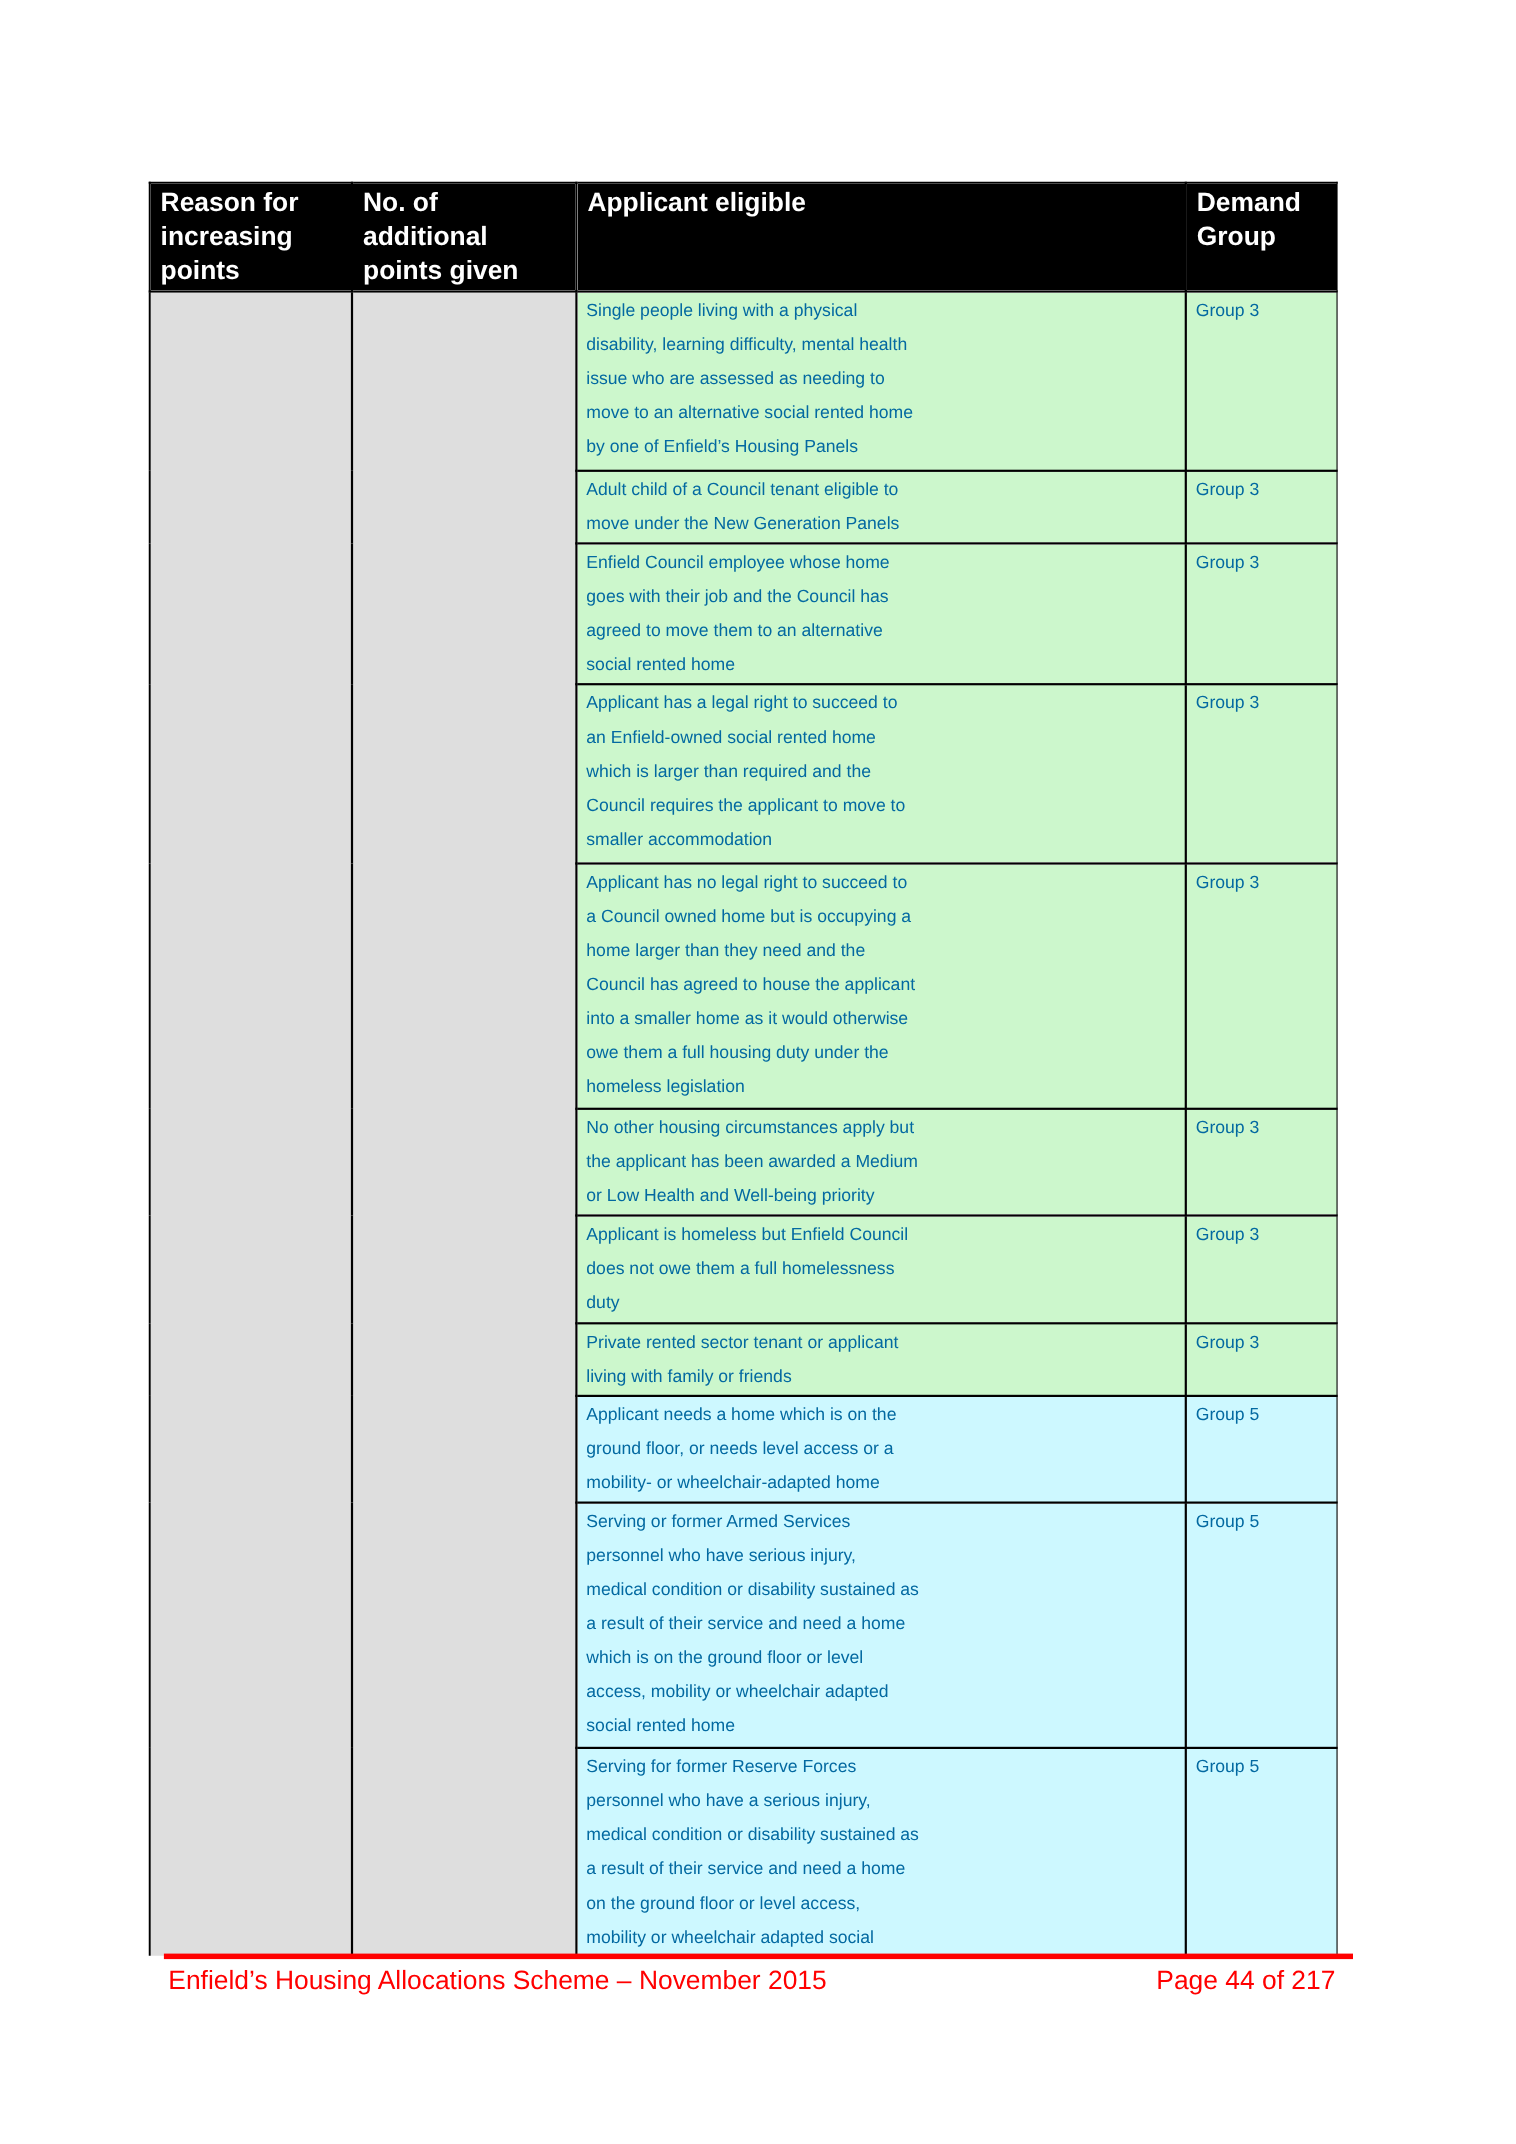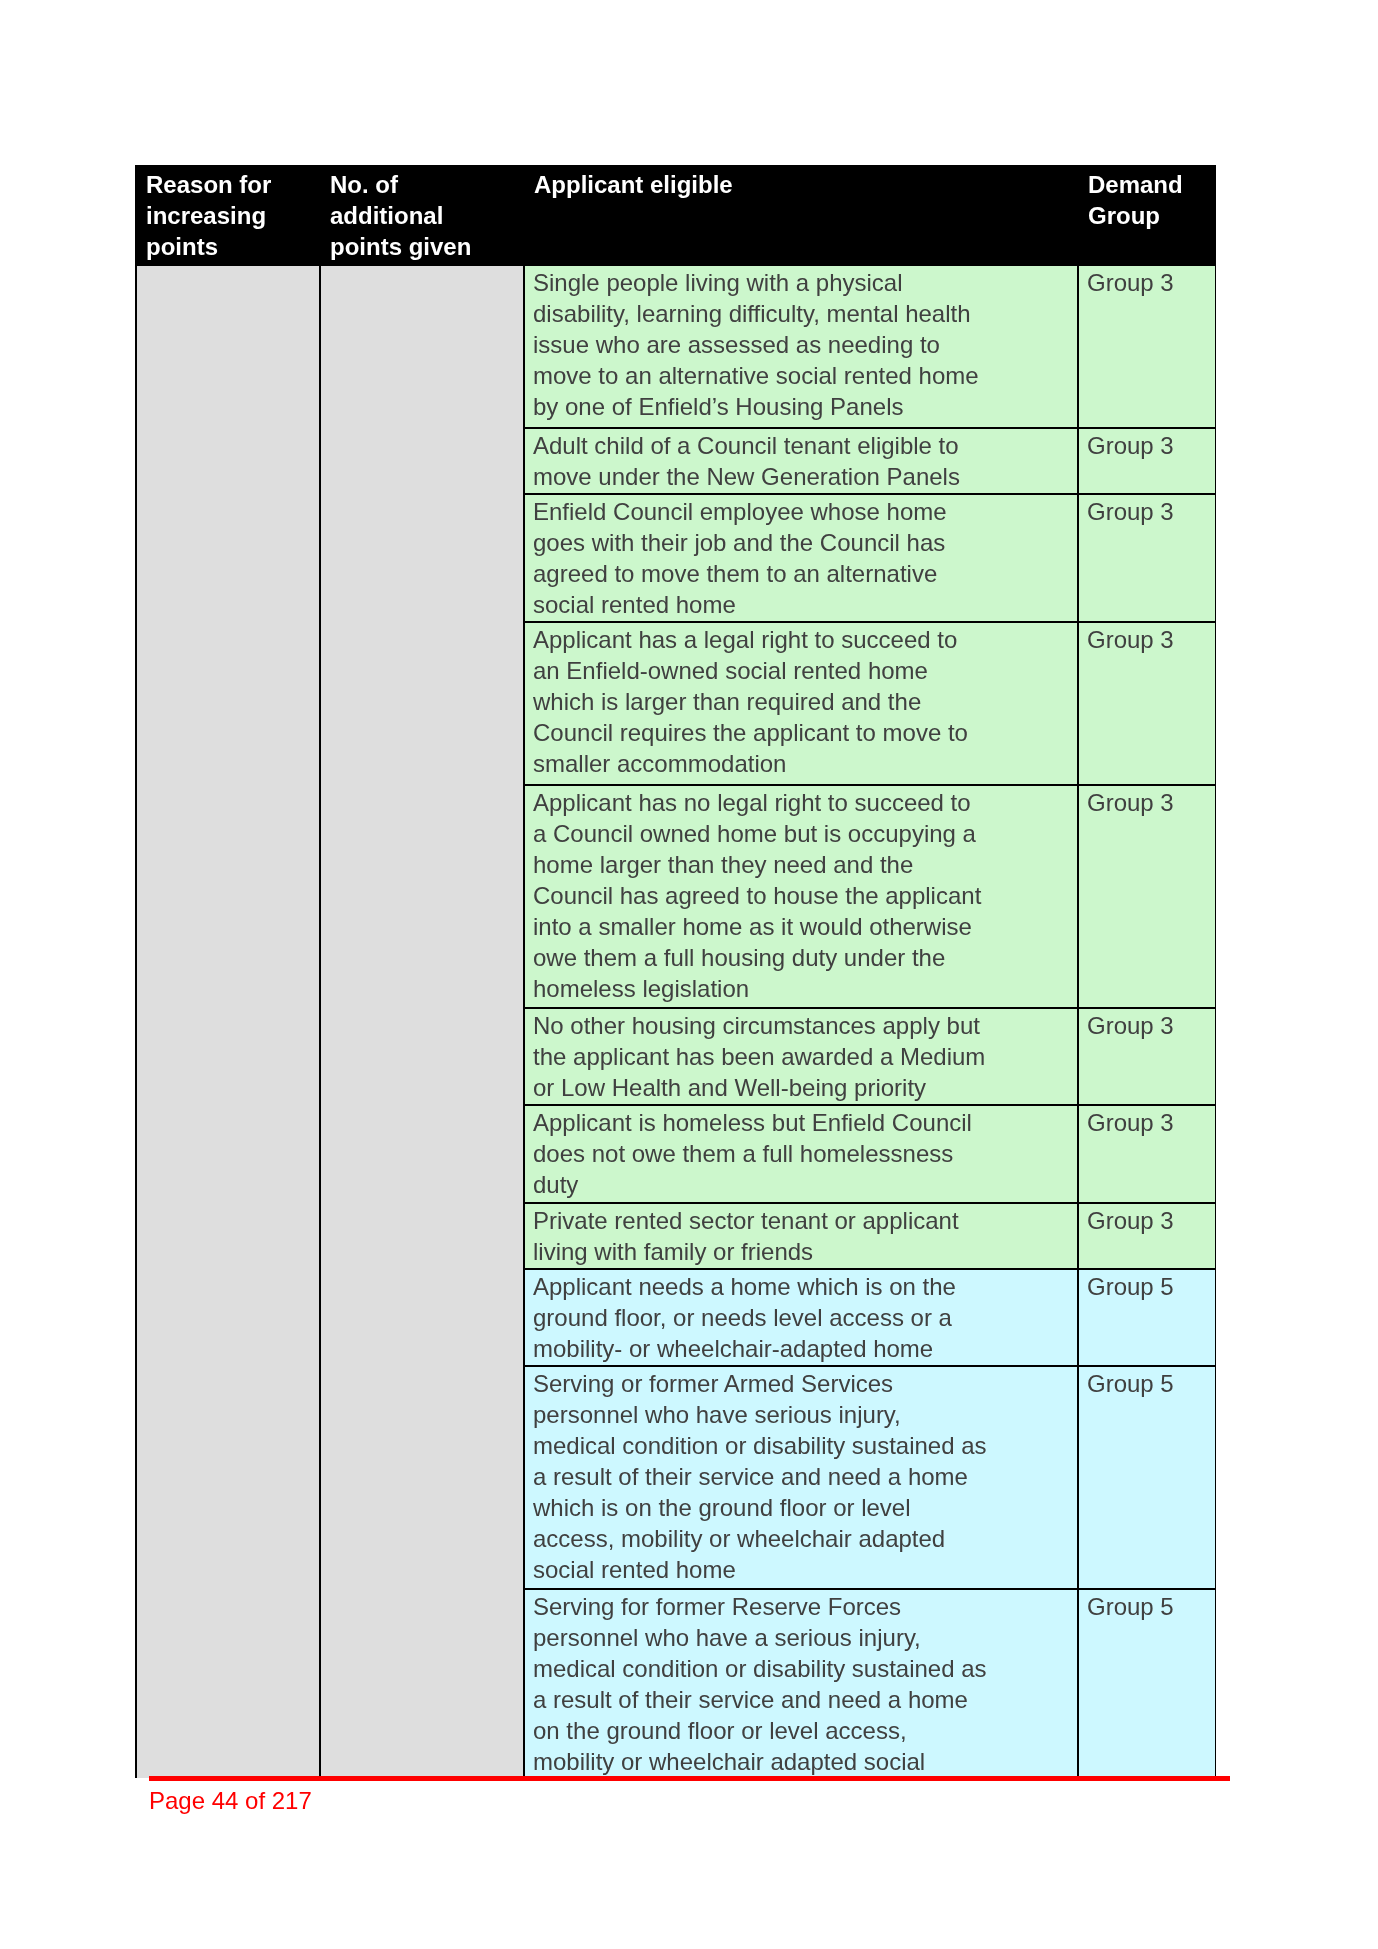--- a/index.html
+++ b/index.html
@@ -37,24 +37,24 @@
   }
   .alloc th {
     background: var(--header-bg, #000000);
     color: var(--header-text, #ffffff);
     font-size: 24px;
     font-weight: bold;
     line-height: 31px;
     padding: 2px 9px;
   }
   .alloc td {
-    font-size: 24px;
+    font-size: 16px;
     line-height: 31px;
     padding: 1px 8px;
-    color: #404040;
+    color: #0369a1;
   }
   td.empty-col { background: var(--empty-cell-bg, #dedede); }
   td.group3 { background: var(--group3-bg, #ccf7cc); }
   td.group5 { background: var(--group5-bg, #cdf8ff); }
   thead tr { height: 97px; }
   tbody tr:nth-child(1)  { height: 163px; }
   tbody tr:nth-child(2)  { height: 62px; }
   tbody tr:nth-child(3)  { height: 127px; }
   tbody tr:nth-child(4)  { height: 163px; }
   tbody tr:nth-child(5)  { height: 223px; }
@@ -195,16 +195,17 @@
 mobility or wheelchair adapted social</td>
             <td class="grp group5">Group 5</td>
           </tr>
         </tbody>
     </table>
   </div>
 
   <div class="red-rule"></div>
 
   <div class="footer">
+    <span class="f-left">Enfield’s Housing Allocations Scheme – November 2015</span>
     <span class="f-right">Page 44 of 217</span>
   </div>
 
 </div>
 
 </body></html>

